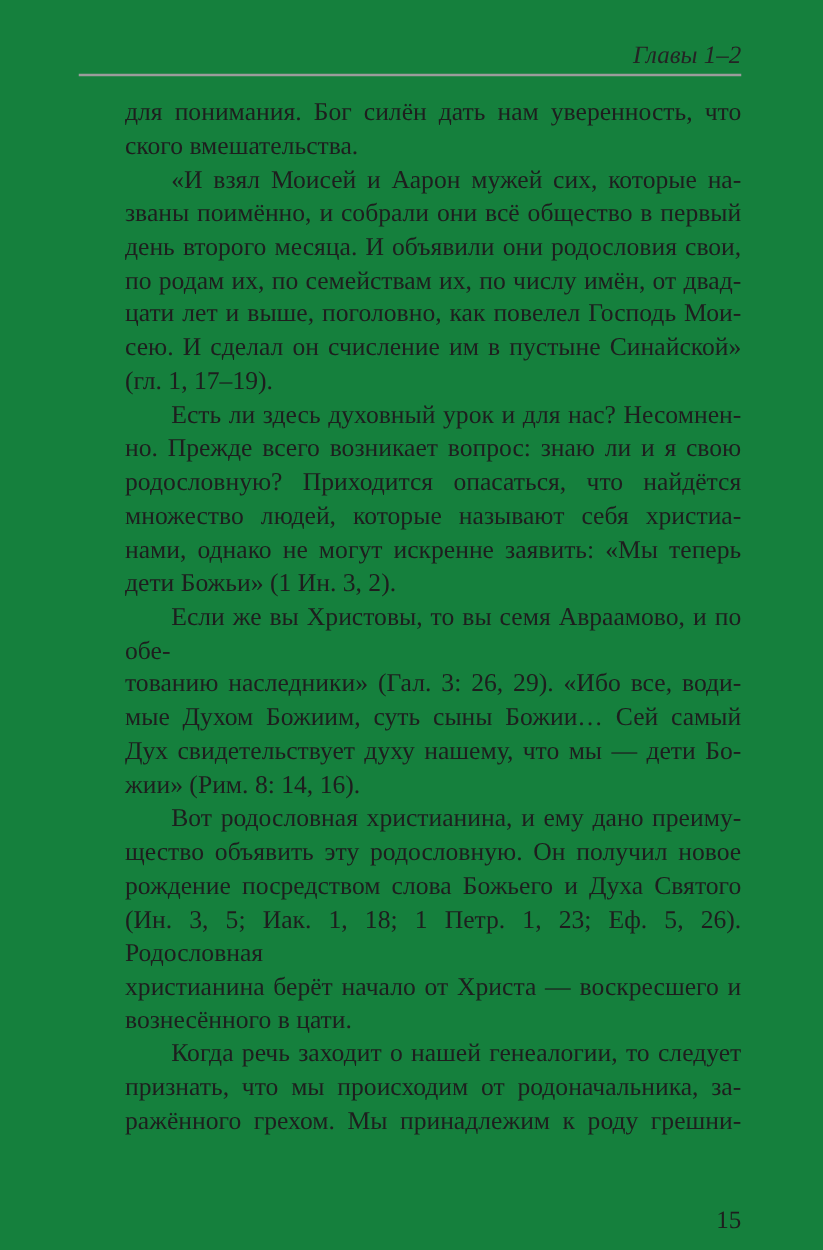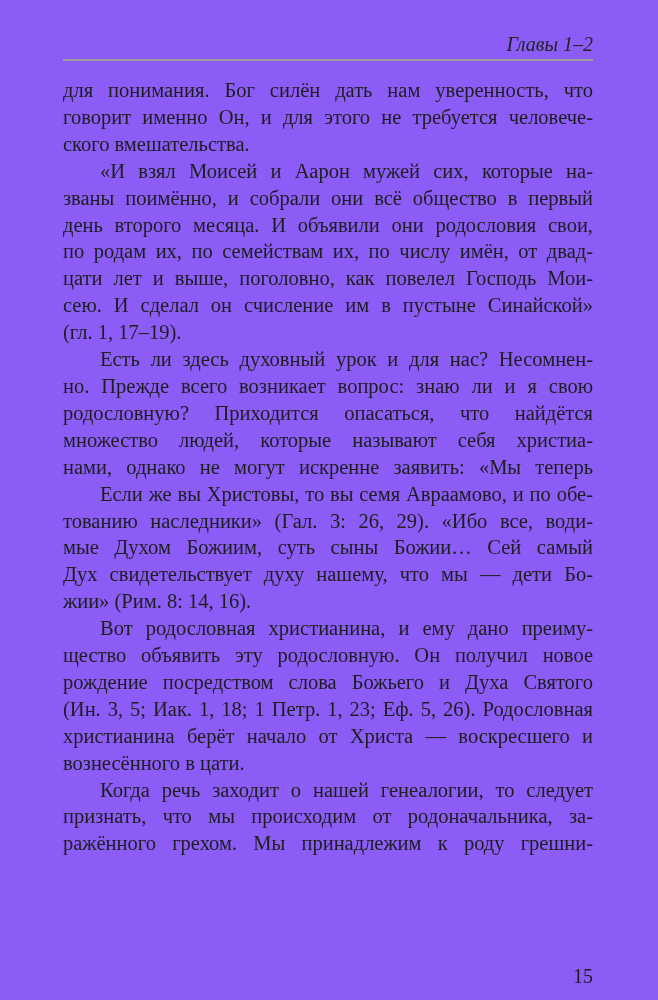--- a/index.html
+++ b/index.html
@@ -1,20 +1,20 @@
 <!DOCTYPE html>
 <html><head>
 <meta charset="utf-8">
 <style>
   html, body { margin: 0; padding: 0; background: #e8e8e8; }
   .page {
     position: relative;
     width: 658px;
     height: 1000px;
-    background: #8b5cf6;
+    background: #15803d;
     font-family: "Liberation Serif", "DejaVu Serif", serif;
     color: #1e1e1e;
     overflow: hidden;
   }
   .text-col {
     position: absolute;
     left: 63px;
     top: 32px;
     width: 530px;
   }
@@ -28,20 +28,21 @@
   .head-rule {
     height: 0;
     border: none;
     border-top: 2px solid #9c9c9c;
     margin: 3px 0 0 0;
   }
   .body-text {
     margin-top: 16px;
     font-size: 20.5px;
     line-height: 26.9px;
+    margin-left: 37px;
   }
   .line {
     text-align: justify;
     text-align-last: justify;
   }
   .line.end {
     text-align-last: left;
   }
   .para.indent .line:first-child {
     text-indent: 37px;
@@ -59,40 +60,40 @@
 
 <div class="page">
   <div class="text-col">
     <div class="running-head">Главы 1–2</div>
     <div class="head-rule"></div>
 
     <div class="body-text">
 
       <div class="para">
         <div class="line">для понимания. Бог силён дать нам уверенность, что</div>
-        <div class="line">говорит именно Он, и для этого не требуется человече-</div>
         <div class="line end">ского вмешательства.</div>
       </div>
 
       <div class="para indent">
         <div class="line">«И взял Моисей и Аарон мужей сих, которые на-</div>
         <div class="line">званы поимённо, и собрали они всё общество в первый</div>
         <div class="line">день второго месяца. И объявили они родословия свои,</div>
         <div class="line">по родам их, по семействам их, по числу имён, от двад-</div>
         <div class="line">цати лет и выше, поголовно, как повелел Господь Мои-</div>
         <div class="line">сею. И сделал он счисление им в пустыне Синайской»</div>
         <div class="line end">(гл. 1, 17–19).</div>
       </div>
 
       <div class="para indent">
         <div class="line">Есть ли здесь духовный урок и для нас? Несомнен-</div>
         <div class="line">но. Прежде всего возникает вопрос: знаю ли и я свою</div>
         <div class="line">родословную? Приходится опасаться, что найдётся</div>
         <div class="line">множество людей, которые называют себя христиа-</div>
         <div class="line">нами, однако не могут искренне заявить: «Мы теперь</div>
+        <div class="line end">дети Божьи» (1 Ин. 3, 2).</div>
       </div>
 
       <div class="para indent">
         <div class="line">Если же вы Христовы, то вы семя Авраамово, и по обе-</div>
         <div class="line">тованию наследники» (Гал. 3: 26, 29). «Ибо все, води-</div>
         <div class="line">мые Духом Божиим, суть сыны Божии… Сей самый</div>
         <div class="line">Дух свидетельствует духу нашему, что мы — дети Бо-</div>
         <div class="line end">жии» (Рим. 8: 14, 16).</div>
       </div>
 

